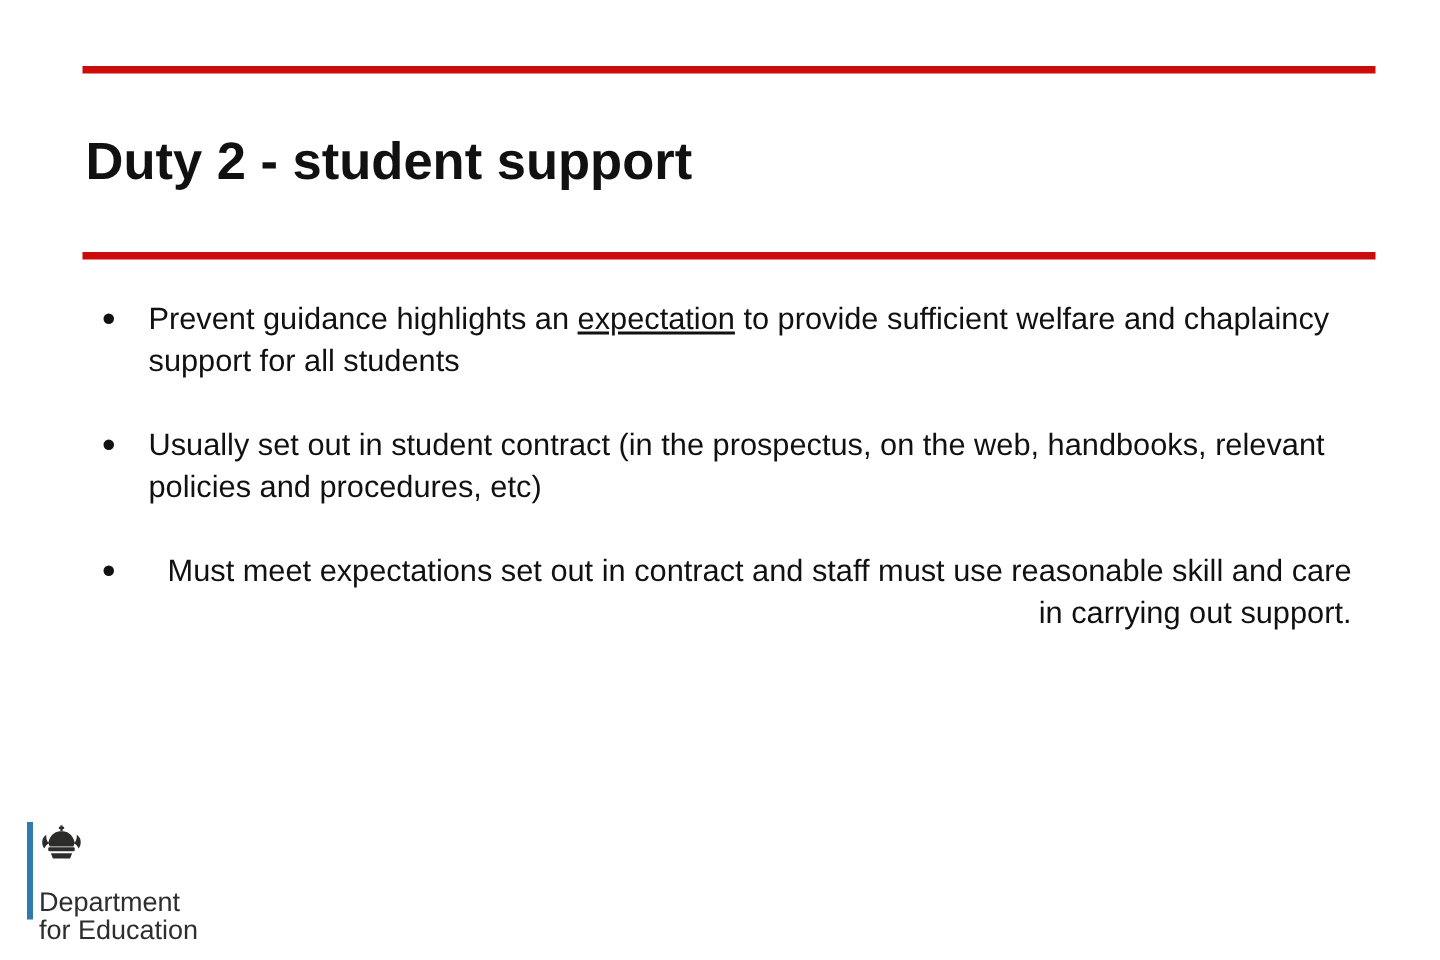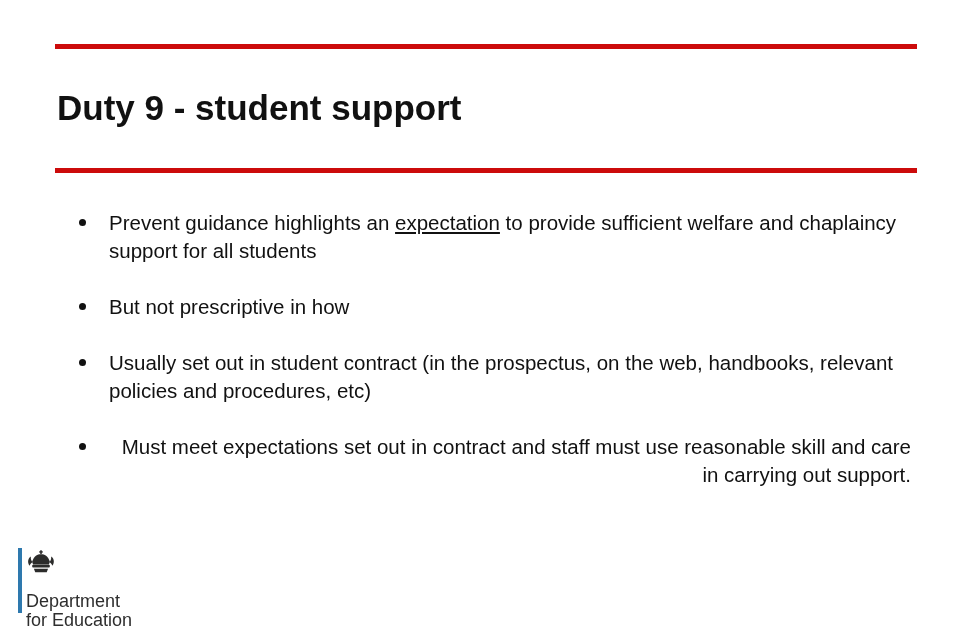--- a/index.html
+++ b/index.html
@@ -33,21 +33,21 @@
     line-height: 40px;
     font-weight: bold;
     color: var(--text, #111111);
     letter-spacing: 0;
     white-space: nowrap;
   }
   .bullets {
     position: absolute;
     left: 69px;
     top: 199px;
-    margin: 10px;
+    margin: 0;
     padding: 0;
     list-style: none;
     width: 840px;
   }
   .bullets li {
     display: flex;
     align-items: flex-start;
     margin: 0 0 28px 0;
     font-size: 20.5px;
     line-height: 28px;
@@ -101,32 +101,28 @@
     white-space: nowrap;
   }
 </style>
 </head>
 <body>
 
 <div class="slide">
 
   <div class="rule rule-top"></div>
 
-  <h1 class="title">Duty 9 - student support</h1>
+  <h1 class="title">Duty 2 - student support</h1>
 
   <div class="rule rule-bottom"></div>
 
   <ul class="bullets">
     <li>
       <span class="dot"></span>
       <span class="bullet-text"><span>Prevent guidance highlights an </span><span class="u">expectation</span><span> to provide sufficient welfare and chaplaincy support for all students</span></span>
-    </li>
-    <li>
-      <span class="dot"></span>
-      <span class="bullet-text">But not prescriptive in how</span>
     </li>
     <li>
       <span class="dot"></span>
       <span class="bullet-text">Usually set out in student contract (in the prospectus, on the web, handbooks, relevant policies and procedures, etc)</span>
     </li>
     <li>
       <span class="dot"></span>
       <span class="bullet-text">Must meet expectations set out in contract and staff must use reasonable skill and care in carrying out support.</span>
     </li>
   </ul>

